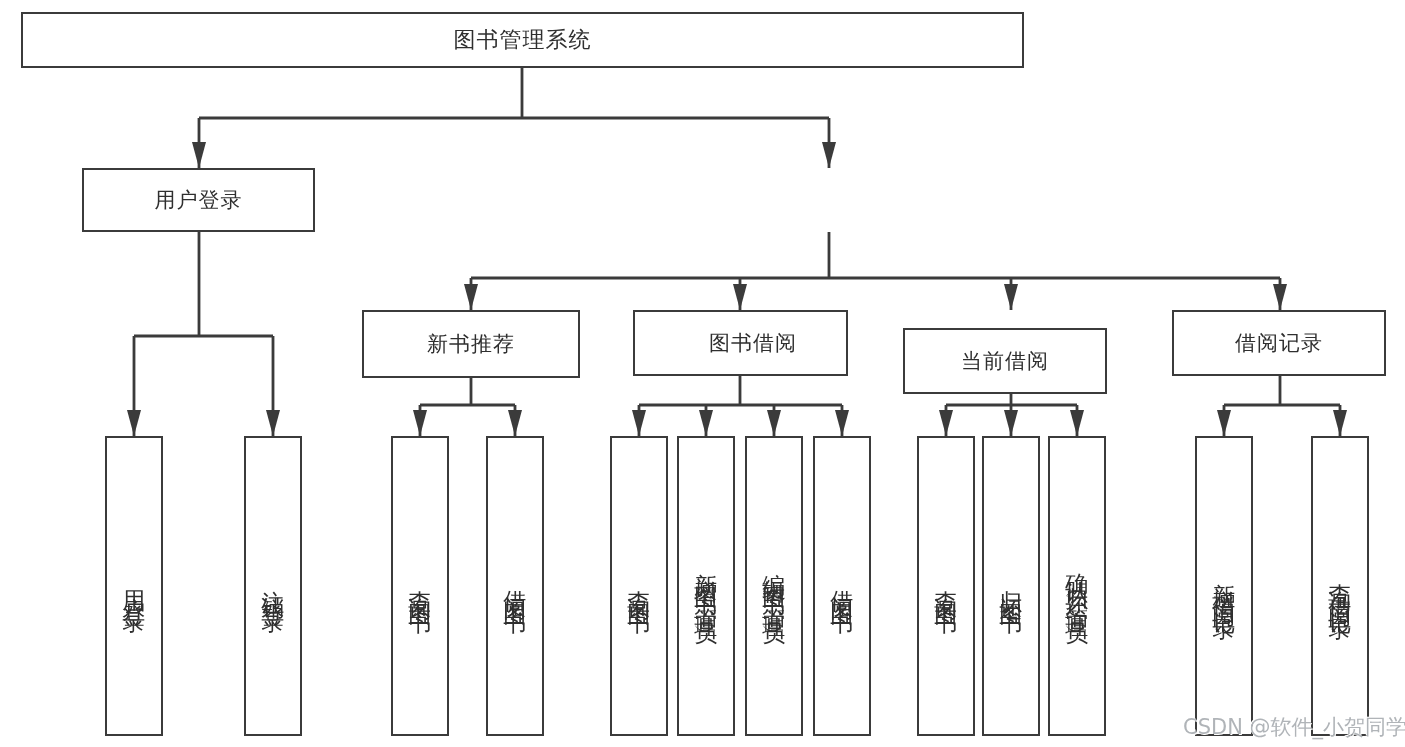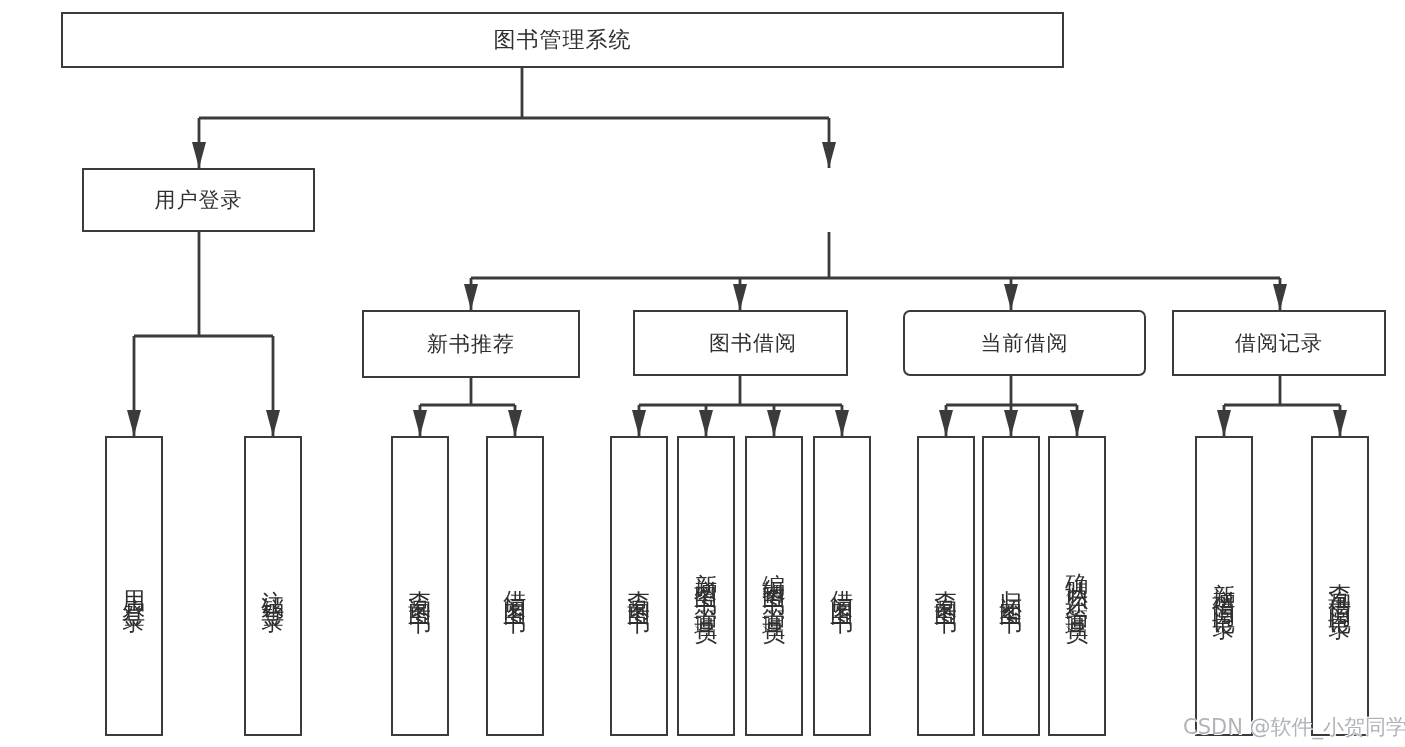--- a/index.html
+++ b/index.html
@@ -22,21 +22,21 @@
     background: #fff;
     border: 2.5px solid var(--line);
     box-sizing: border-box;
     display: flex;
     align-items: center;
     justify-content: center;
     color: var(--text);
     z-index: 2;
   }
   .hbox { font-size: 21px; letter-spacing: 1px; }
-  .rootbox { font-size: 22px; margin-left: 40px; }
+  .rootbox { font-size: 22px; }
   .vbox { font-size: 23px; }
   .vbox .lbl {
     writing-mode: vertical-rl;
     text-orientation: mixed;
     letter-spacing: 7px;
     line-height: 1.15;
   }
   .watermark {
     position: absolute;
     left: 1183px; top: 713px;
@@ -99,21 +99,21 @@
   <div class="box hbox" style="left:82px; top:168px; width:233px; height:64px;">
     <span class="lbl">用户登录</span>
   </div>
 
   <div class="box hbox" style="left:362px; top:310px; width:218px; height:68px;">
     <span class="lbl">新书推荐</span>
   </div>
   <div class="box hbox" style="left:633px; top:310px; width:215px; height:66px;padding-left:25px;">
     <span class="lbl">图书借阅</span>
   </div>
-  <div class="box hbox" style="left:903px; top:310px; width:243px; height:66px;border-radius:7px;">
+  <div class="box hbox" style="left:903px; top:328px; width:204px; height:66px;">
     <span class="lbl">当前借阅</span>
   </div>
   <div class="box hbox" style="left:1172px; top:310px; width:214px; height:66px;">
     <span class="lbl">借阅记录</span>
   </div>
 
   <div class="box vbox" style="left:105px; top:436px; width:58px; height:300px;">
     <span class="lbl">用户登录</span>
   </div>
   <div class="box vbox" style="left:244px; top:436px; width:58px; height:300px;">

